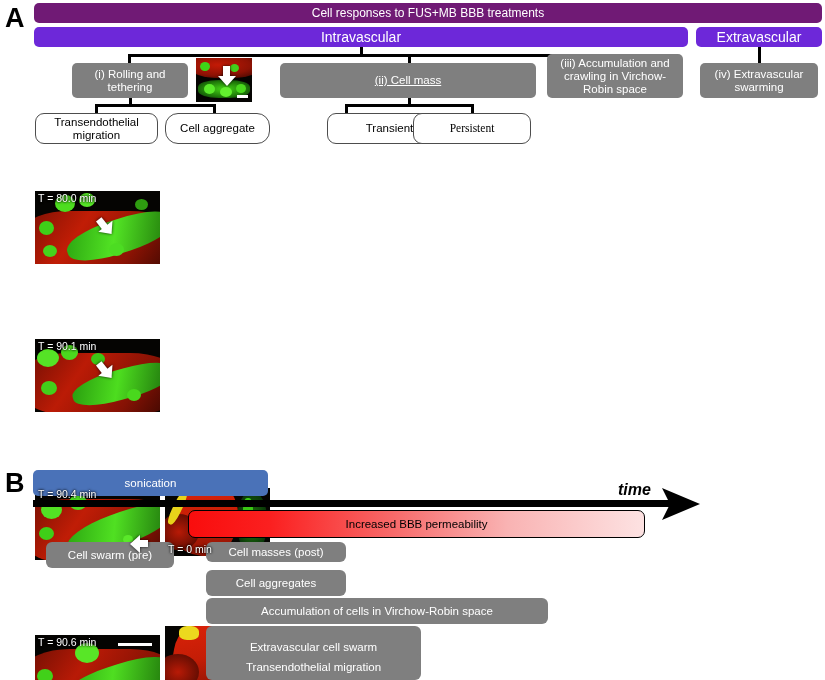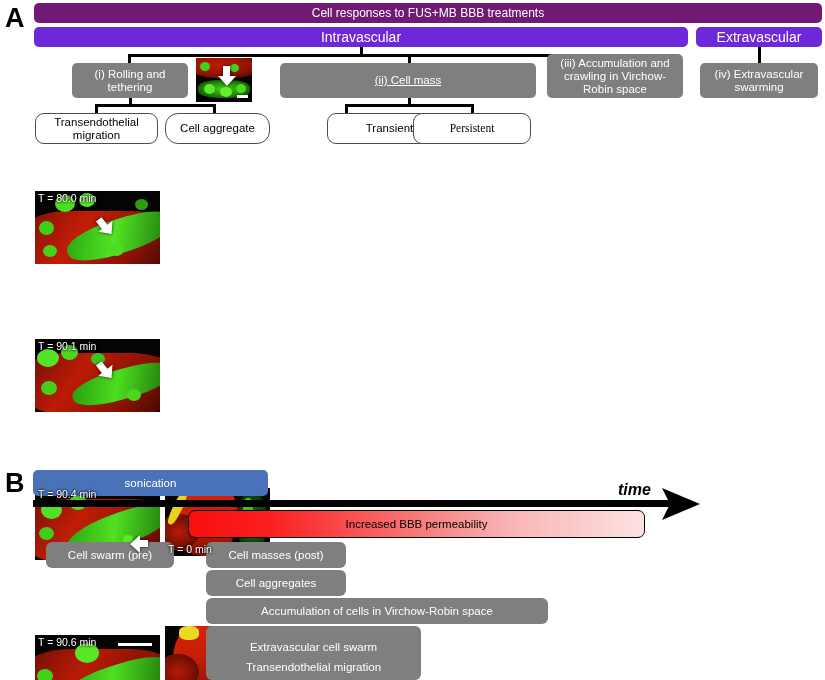--- a/index.html
+++ b/index.html
@@ -199,17 +199,17 @@
 
 <div class="abs line-h" style="left:33px;top:500px;width:647px;height:7px;"></div>
 <svg class="abs" style="left:660px;top:484px;" width="42" height="40" viewBox="0 0 42 40">
   <polygon points="2,4 40,20 2,36 10,20" fill="#000"></polygon>
 </svg>
 <div class="abs time-lbl" style="left:618px;top:481px;">time</div>
 
 <div class="abs bbb-bar" style="left:188px;top:510px;width:457px;height:28px;">Increased BBB permeability</div>
 
 <div class="abs tl-bar" style="left:46px;top:542px;width:128px;height:26px;">Cell swarm (pre)</div>
-<div class="abs tl-bar" style="left:206px;top:542px;width:140px;height:26px;">Cell masses (post)</div>
+<div class="abs tl-bar" style="left:206px;top:542px;width:140px;height:20px;">Cell masses (post)</div>
 <div class="abs tl-bar" style="left:206px;top:570px;width:140px;height:26px;">Cell aggregates</div>
 <div class="abs tl-bar" style="left:206px;top:598px;width:342px;height:26px;">Accumulation of cells in Virchow-Robin space</div>
 <div class="abs tl-bar" style="left:206px;top:626px;width:215px;height:41px;">Extravascular cell swarm</div>
 <div class="abs tl-bar" style="left:206px;top:654px;width:215px;height:26px;">Transendothelial migration</div>
 
 </body></html>

